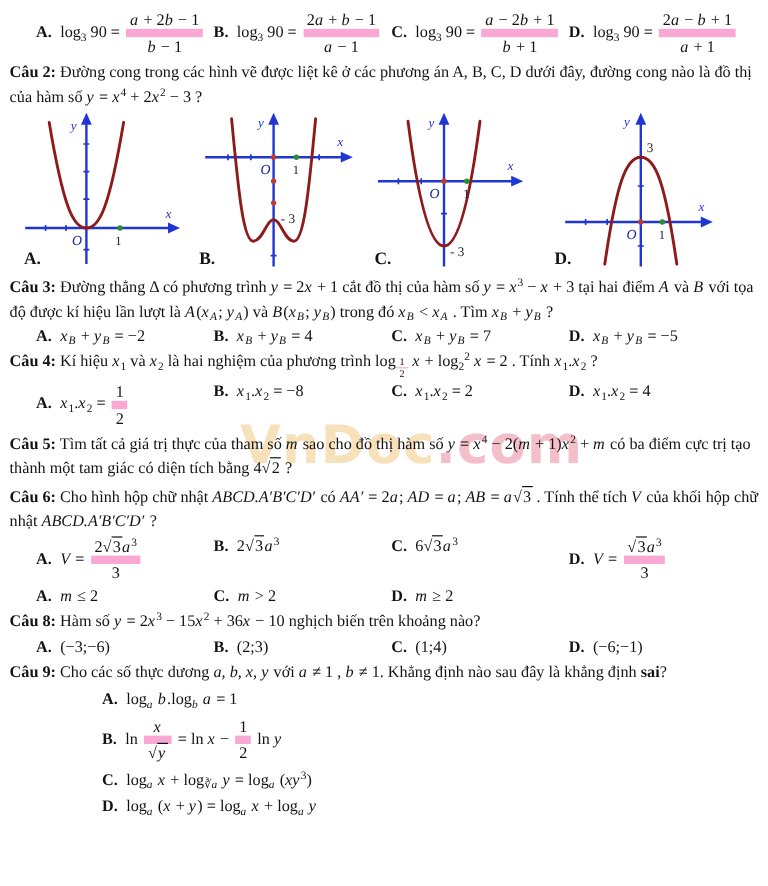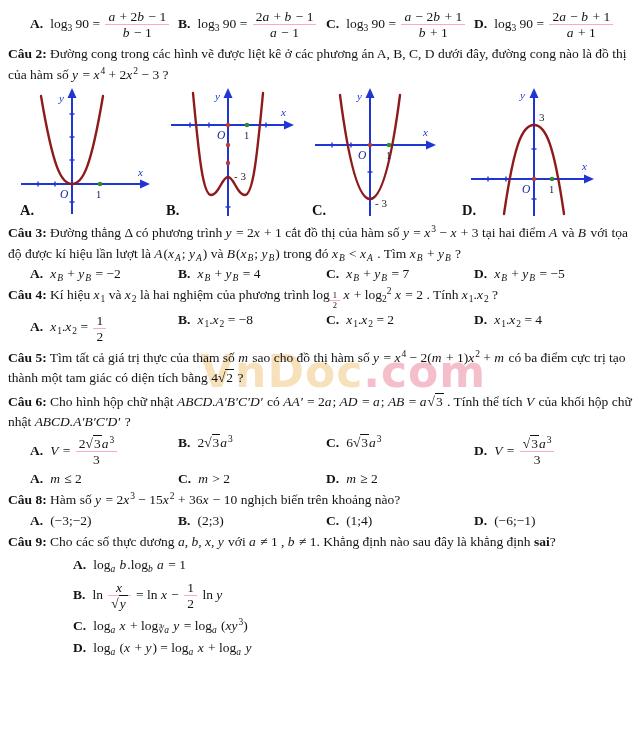--- a/index.html
+++ b/index.html
@@ -16,29 +16,29 @@
   }
   .wm-l{color:var(--wm-left,#f6d9a8)}
   .wm-r{color:var(--wm-right,#f2aebd)}
   .page{position:relative;z-index:1;padding:6px 8px 0 8px}
   .qt{margin:3px 0 1px 0;line-height:1.52}
   .qp{font-weight:bold}
   .opts{display:flex;align-items:flex-start;padding-left:22px;margin:2px 0 3px 0}
   .o4 .opt{width:148px;flex:0 0 auto}
   .o4 .opt:last-child{flex:1}
   .o2{flex-wrap:wrap;padding-left:61px}
-  .o2 .opt{width:274px;flex:0 0 auto;margin:3px 4px}
+  .o2 .opt{width:274px;flex:0 0 auto;margin:3px 16px}
   .opt > b{margin-right:7px}
   .om{white-space:nowrap}
   i{padding-right:1px}
   sub,sup{font-size:9.5px;line-height:0}
   sub{vertical-align:-3px}
   sup{vertical-align:5px}
   .fr{display:inline-block;vertical-align:middle;text-align:center;line-height:1.12;margin:1px 2px}
-  .fr .nu{display:block;border-bottom:1px solid #f9a8d4;padding:0 3px}
+  .fr .nu{display:block;border-bottom:7px solid #f9a8d4;padding:0 3px}
   .fr .de{display:block;padding:0 3px}
   .fr.s{font-size:8.5px;line-height:1.05;margin:0}
   .fr.s .nu{padding:0 1px;border-bottom-width:1px}
   .ov{border-top:1px solid #131313;padding:0 1px}
   
   .graphs{display:flex;margin:2px 0 2px 8px;height:133px}
   .gcell{position:relative;width:140px;height:132px;flex:0 0 auto}
   .gcell.gb{margin-left:6px}
   .gcell.gc{margin-left:6px}
   .gcell.gd2{margin-left:10px}
@@ -206,21 +206,21 @@
     <div class="opts o4">
       <span class="opt"><b>A.</b><span class="om"><i>m</i> ≤ 2</span></span>
       <span class="opt"><b>C.</b><span class="om"><i>m</i> &gt; 2</span></span>
       <span class="opt"><b>D.</b><span class="om"><i>m</i> ≥ 2</span></span>
     </div>
   </div>
 
   <div>
     <p class="qt"><b class="qp">Câu 8:</b> <span>Hàm số <i>y</i> = 2<i>x</i><sup>3</sup> − 15<i>x</i><sup>2</sup> + 36<i>x</i> − 10 nghịch biến trên khoảng nào?</span></p>
     <div class="opts o4">
-      <span class="opt"><b>A.</b><span class="om">(−3;−2)</span></span>
+      <span class="opt"><b>A.</b><span class="om">(−3;−6)</span></span>
       <span class="opt"><b>B.</b><span class="om">(2;3)</span></span>
       <span class="opt"><b>C.</b><span class="om">(1;4)</span></span>
       <span class="opt"><b>D.</b><span class="om">(−6;−1)</span></span>
     </div>
   </div>
 
   <div>
     <p class="qt"><b class="qp">Câu 9:</b> <span>Cho các số thực dương <i>a, b, x, y</i> với <i>a</i> ≠ 1 , <i>b</i> ≠ 1. Khẳng định nào sau đây là khẳng định <b>sai</b>?</span></p>
     <div class="opts o2">
       <span class="opt"><b>A.</b><span class="om">log<sub><i>a</i></sub> <i>b</i>.log<sub><i>b</i></sub> <i>a</i> = 1</span></span>

